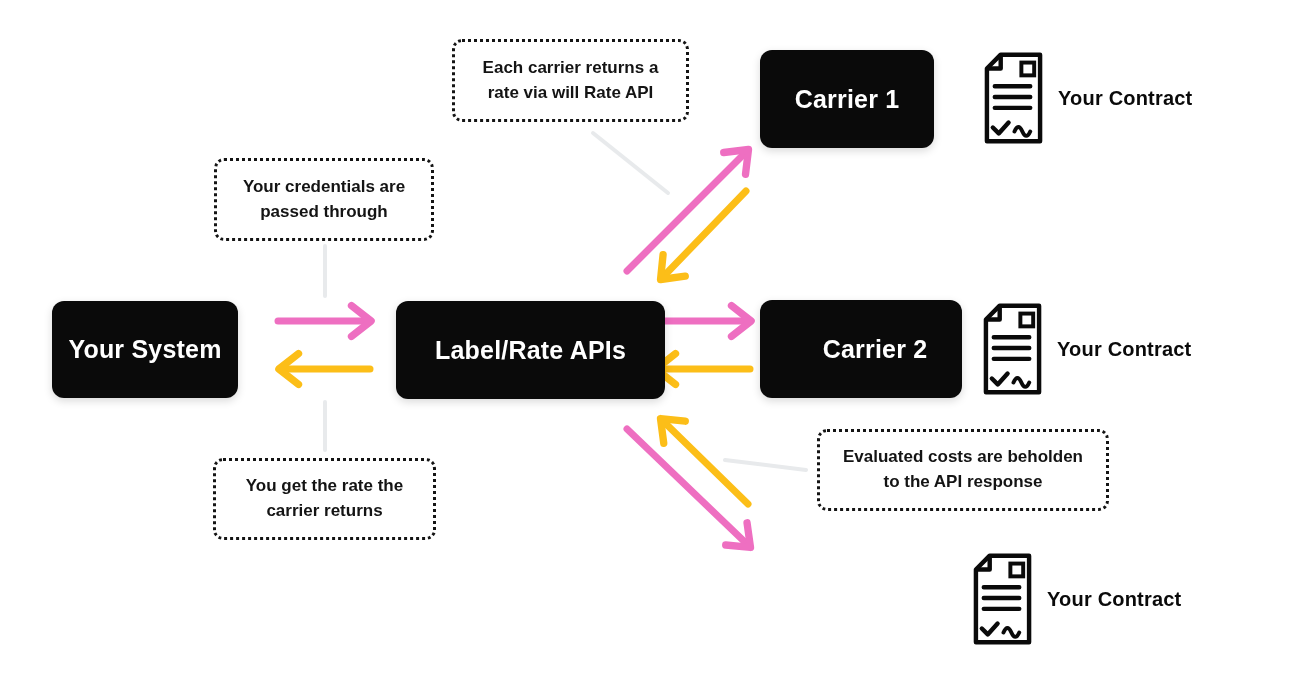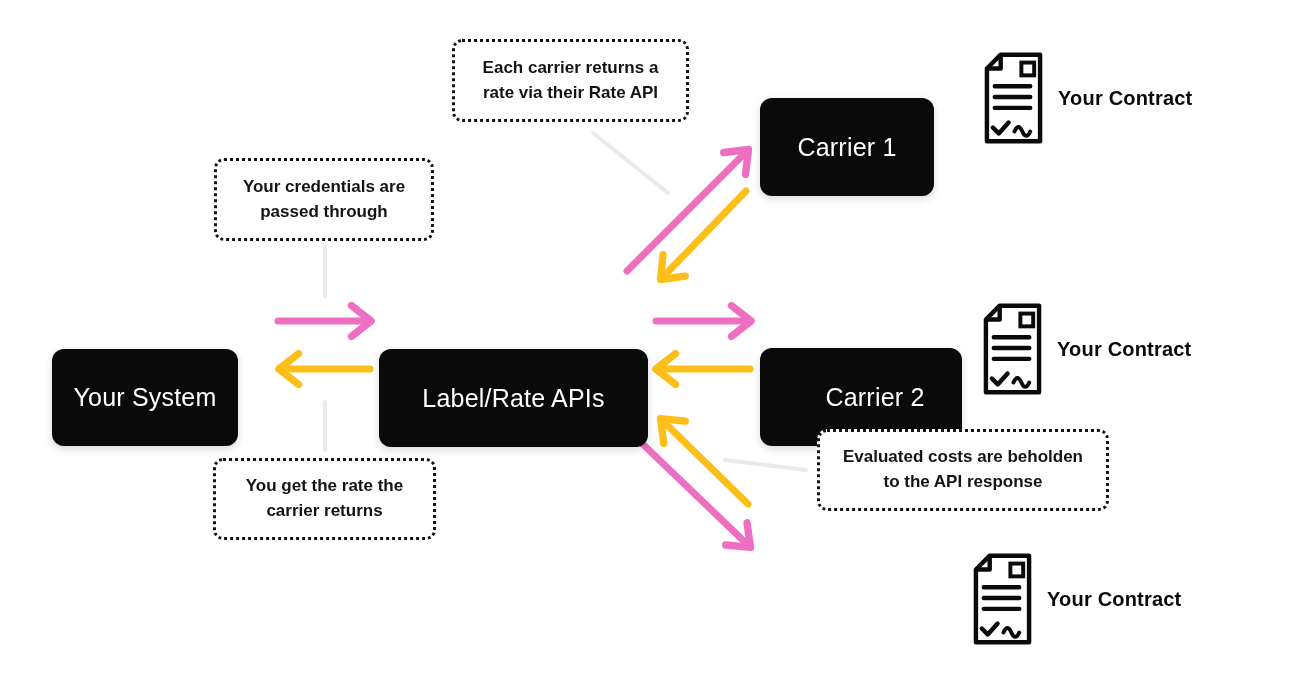--- a/index.html
+++ b/index.html
@@ -38,24 +38,23 @@
 
   .node {
     position: absolute;
     background: var(--box-bg, #0a0a0a);
     color: var(--box-text, #ffffff);
     border-radius: 12px;
     display: flex;
     align-items: center;
     justify-content: center;
     font-size: 25px;
-    font-weight: normal;
+    font-weight: bold;
     letter-spacing: 0.2px;
     box-shadow: 0 3px 8px rgba(0,0,0,0.15);
-    margin-top: 48px;
   }
   .callout {
     position: absolute;
     background: #ffffff;
     border: 3px dotted var(--callout-border, #141414);
     border-radius: 10px;
     display: flex;
     align-items: center;
     justify-content: center;
     text-align: center;
@@ -82,21 +81,21 @@
     letter-spacing: 0.2px;
   }
   .doc-icon { display: block; }
   .doc-icon path, .doc-icon rect {
     stroke: var(--contract-text, #0a0a0a);
     fill: none;
   }
 
   
   #node-your-system     { left: 52px;  top: 301px; width: 186px; height: 97px; }
-  #node-label-rate-apis { left: 379px; top: 301px; width: 269px; height: 98px; }
+  #node-label-rate-apis { left: 396px; top: 301px; width: 269px; height: 98px; }
   #node-carrier-1       { left: 760px; top: 50px;  width: 174px; height: 98px; }
   #node-carrier-2       { left: 760px; top: 300px; width: 174px; height: 98px; padding-left: 28px; }
   #node-carrier-3       { left: 760px; top: 551px; width: 174px; height: 98px; }
 
   
   #callout-rate-api        { left: 452px; top: 39px;  width: 237px; height: 83px; }
   #callout-credentials     { left: 214px; top: 158px; width: 220px; height: 83px; }
   #callout-rate-returned   { left: 213px; top: 458px; width: 223px; height: 82px; }
   #callout-carrier-auth    { left: 977px; top: 177px; width: 293px; height: 83px; }
   #callout-evaluated-costs { left: 817px; top: 429px; width: 292px; height: 82px; }
@@ -151,21 +150,21 @@
   </div>
   <div class="node" id="node-carrier-1">
     <span>Carrier 1</span>
   </div>
   <div class="node" id="node-carrier-2">
     <span>Carrier 2</span>
   </div>
 
   <div class="callout" id="callout-rate-api">
     <span class="callout-text">Each carrier returns a
-rate via their Rate API</span>
+rate via will Rate API</span>
   </div>
   <div class="callout" id="callout-credentials">
     <span class="callout-text">Your credentials are
 passed through</span>
   </div>
   <div class="callout" id="callout-rate-returned">
     <span class="callout-text">You get the rate the
 carrier returns</span>
   </div>
   <div class="callout" id="callout-evaluated-costs">

